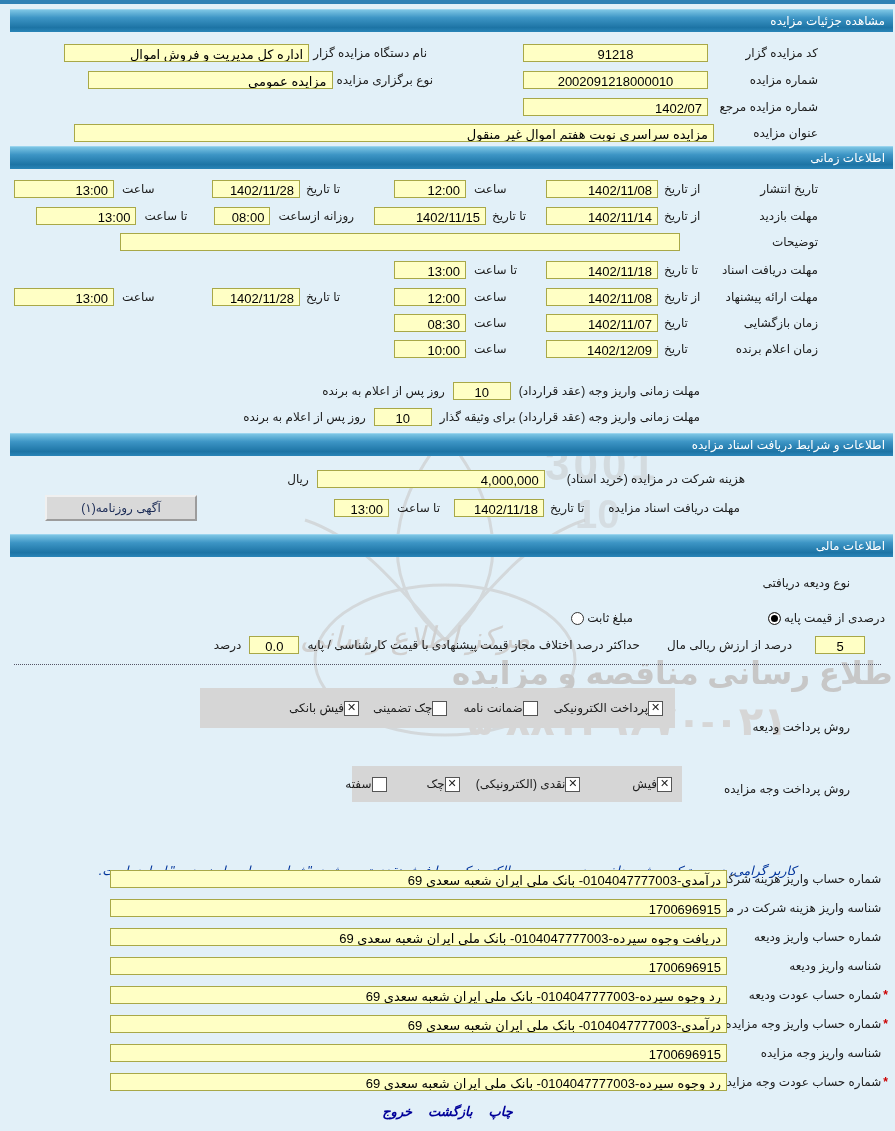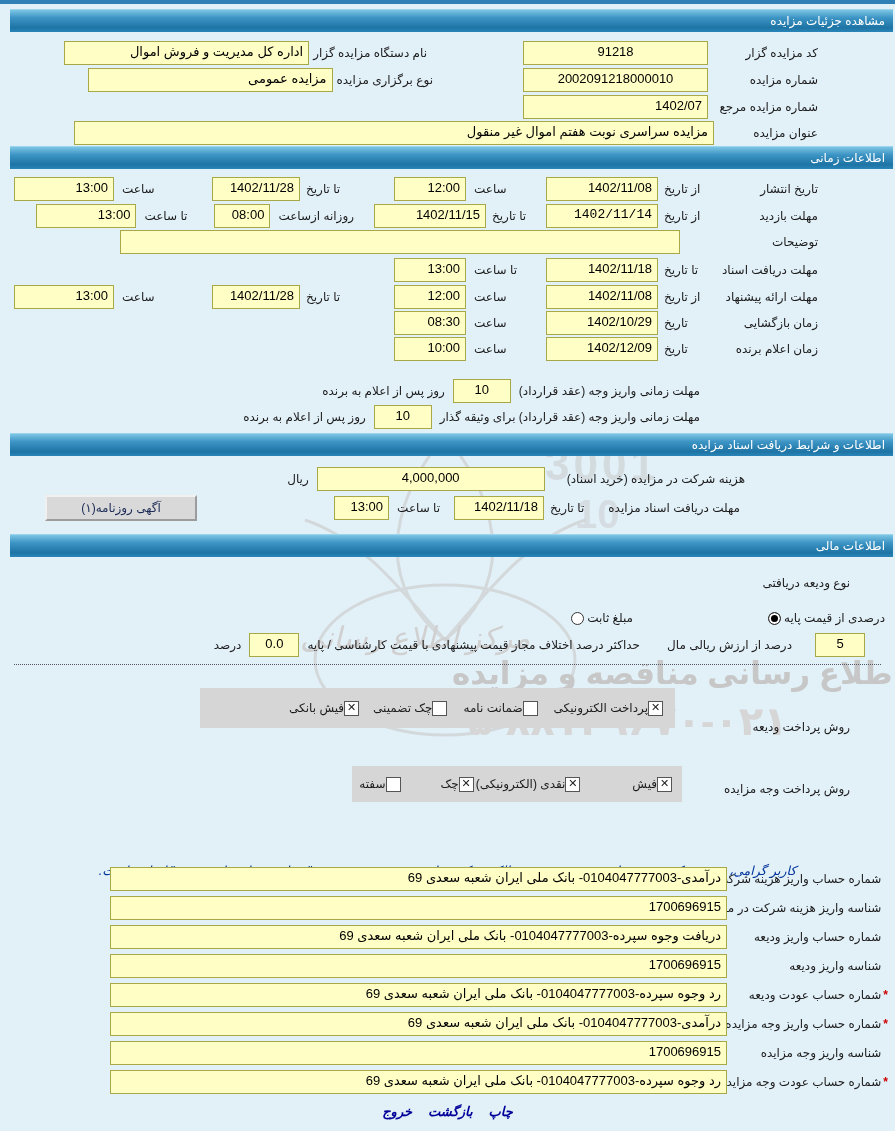--- a/index.html
+++ b/index.html
@@ -12,21 +12,21 @@
   .secbar{position:absolute;left:10px;right:2px;height:23px;
     background:linear-gradient(180deg,#7cc5e4 0%,#3d95c5 35%,#1d74a5 80%,#2a85b8 100%);
     border-top:1px solid #9ad4ee;color:#ffffff;font-weight:normal;font-size:12px;
     display:flex;align-items:center;padding-right:8px;box-sizing:border-box;}
   
   .row{position:absolute;left:0;right:0;height:22px;display:flex;direction:rtl;align-items:center;box-sizing:border-box;}
   .lbl{font-size:12px;color:#1c1c1c;white-space:nowrap;}
   .sub{font-size:12px;color:#1c1c1c;white-space:nowrap;}
   .w100{width:100px;text-align:right;flex:none;}
   .w46{width:46px;text-align:left;flex:none;}
-  .box{background:#ffffc5;border:1px solid #a8a848;height:24px;line-height:19px;font-size:13px;
+  .box{background:#ffffc5;border:1px solid #a8a848;height:18px;line-height:19px;font-size:13px;
     color:#000;box-sizing:border-box;padding:0 5px;flex:none;direction:ltr;text-align:right;overflow:hidden;white-space:nowrap;}
   .box.center{text-align:center;}
   .box.fa{direction:rtl;text-align:right;}
   
   .cb{width:13px;height:13px;border:1px solid #555;background:#fff;display:inline-flex;
     align-items:center;justify-content:center;font-size:11px;line-height:11px;color:#222;flex:none;}
   .cb.checked::after{content:"\2715";margin-top:-1px;}
   .radio{width:13px;height:13px;border:1px solid #333;border-radius:50%;background:#fff;flex:none;box-sizing:border-box;}
   .radio.checked{background:#000;box-shadow:inset 0 0 0 2px #fff;}
   .chkitem{display:inline-flex;direction:rtl;align-items:center;white-space:nowrap;}
@@ -109,21 +109,21 @@
       <div class="box" style="width:72px;margin-right:8px;">12:00</div>
       <span class="sub w46" style="margin-right:42px;">تا تاریخ</span>
       <div class="box" style="width:88px;margin-right:6px;">1402/11/28</div>
       <span class="sub w46" style="margin-right:44px;">ساعت</span>
       <div class="box" style="width:100px;margin-right:8px;">13:00</div>
     </div>
 
     <div class="row" style="top:205px;padding-right:77px;">
       <span class="lbl w100">مهلت بازدید</span>
       <span class="sub w46" style="margin-right:8px;">از تاریخ</span>
-      <div class="box" style="width:112px;margin-right:6px;font-family:Liberation Mono, monospace;">1402/11/14</div>
+      <div class="box" style="width:112px;margin-right:6px;">1402/11/14</div>
       <span class="sub w46" style="margin-right:8px;">تا تاریخ</span>
       <div class="box" style="width:112px;margin-right:6px;">1402/11/15</div>
       <span class="sub" style="margin-right:20px;">روزانه ازساعت</span>
       <div class="box" style="width:56px;margin-right:8px;">08:00</div>
       <span class="sub w46" style="margin-right:24px;">تا ساعت</span>
       <div class="box" style="width:100px;margin-right:8px;">13:00</div>
     </div>
 
     <div class="row" style="top:231px;padding-right:77px;">
       <span class="lbl w100">توضیحات</span>
@@ -146,21 +146,21 @@
       <div class="box" style="width:72px;margin-right:8px;">12:00</div>
       <span class="sub w46" style="margin-right:42px;">تا تاریخ</span>
       <div class="box" style="width:88px;margin-right:6px;">1402/11/28</div>
       <span class="sub w46" style="margin-right:44px;">ساعت</span>
       <div class="box" style="width:100px;margin-right:8px;">13:00</div>
     </div>
 
     <div class="row" style="top:312px;padding-right:77px;">
       <span class="lbl w100">زمان بازگشایی</span>
       <span class="sub w46" style="margin-right:8px;">تاریخ</span>
-      <div class="box" style="width:112px;margin-right:6px;">1402/10/29</div>
+      <div class="box" style="width:112px;margin-right:6px;">1402/11/07</div>
       <span class="sub w46" style="margin-right:26px;">ساعت</span>
       <div class="box" style="width:72px;margin-right:8px;">08:30</div>
     </div>
 
     <div class="row" style="top:338px;padding-right:77px;">
       <span class="lbl w100">زمان اعلام برنده</span>
       <span class="sub w46" style="margin-right:8px;">تاریخ</span>
       <div class="box" style="width:112px;margin-right:6px;">1402/12/09</div>
       <span class="sub w46" style="margin-right:26px;">ساعت</span>
       <div class="box" style="width:72px;margin-right:8px;">10:00</div>
@@ -177,21 +177,21 @@
       <div class="box center" style="width:58px;margin-right:8px;">10</div>
       <span class="lbl" style="margin-right:8px;">روز پس از اعلام به برنده</span>
     </div>
 
     <div class="secbar" style="top:433px;">
       <span>اطلاعات و شرایط دریافت اسناد مزایده</span>
     </div>
 
     <div class="row" style="top:468px;padding-right:150px;">
       <span class="lbl">هزینه شرکت در مزایده (خرید اسناد)</span>
-      <div class="box" style="width:228px;margin-right:22px;text-align:center;">4,000,000</div>
+      <div class="box" style="width:228px;margin-right:22px;">4,000,000</div>
       <span class="lbl" style="margin-right:8px;">ریال</span>
     </div>
 
     <div class="row" style="top:497px;padding-right:155px;">
       <span class="lbl">مهلت دریافت اسناد مزایده</span>
       <span class="sub" style="margin-right:24px;">تا تاریخ</span>
       <div class="box" style="width:90px;margin-right:6px;">1402/11/18</div>
       <span class="sub" style="margin-right:14px;">تا ساعت</span>
       <div class="box" style="width:55px;margin-right:8px;">13:00</div>
     </div>
@@ -257,21 +257,21 @@
     </div>
     <div class="panel" style="top:766px;left:352px;width:330px;height:36px;padding:0 10px;">
       <span class="chkitem">
         <span class="cb checked"></span>
         <span class="lbl">فیش</span>
       </span>
       <span class="chkitem" style="margin-right:52px;">
         <span class="cb checked"></span>
         <span class="lbl">نقدی (الکترونیکی)</span>
       </span>
-      <span class="chkitem" style="margin-right:2px;">
+      <span class="chkitem" style="margin-right:16px;">
         <span class="cb checked"></span>
         <span class="lbl">چک</span>
       </span>
       <span class="chkitem" style="margin-right:40px;">
         <span class="cb"></span>
         <span class="lbl">سفته</span>
       </span>
     </div>
 
 

